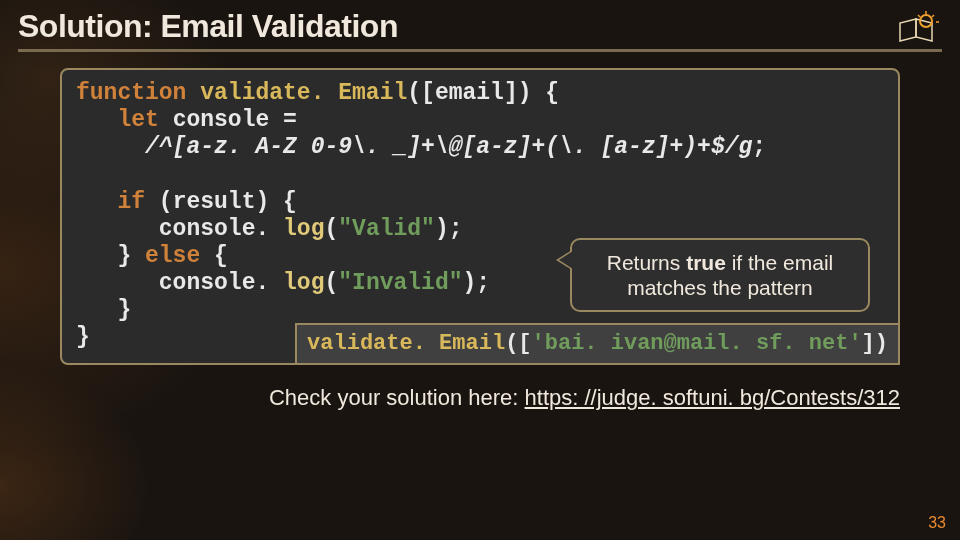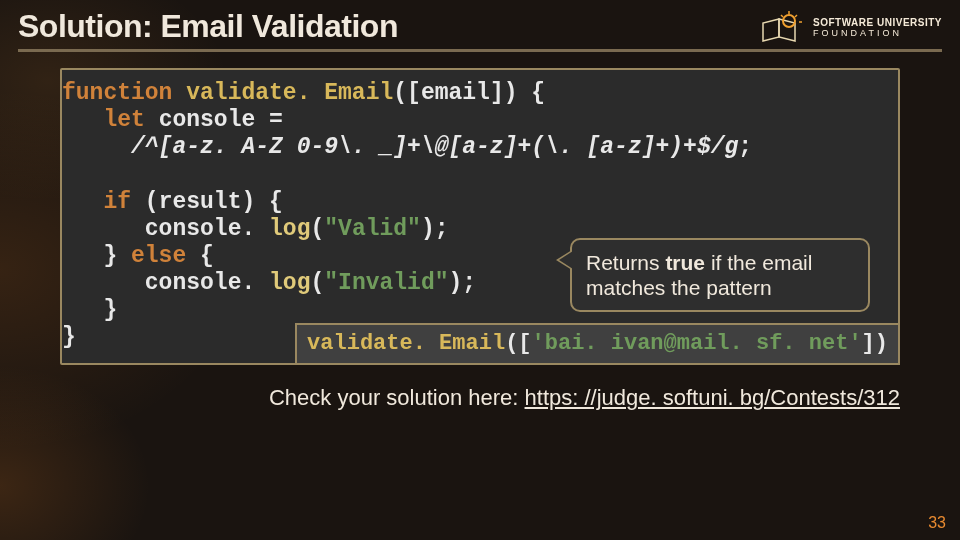--- a/index.html
+++ b/index.html
@@ -44,22 +44,22 @@
     border: none;
     border-top: 3px solid #7a6a50;
     margin: 4px 18px 0 18px;
   }
   .content {
     padding: 16px 60px 0 60px;
   }
   .codebox {
     background: #2b2b2b;
     border: 2px solid #9a8860;
-    border-radius: 2px;
-    padding: 10px 14px 12px 0;
+    border-radius: 8px;
+    padding: 10px 14px 12px 14px;
     font-family: Consolas, "Courier New", monospace;
     font-size: 23px;
     line-height: 1.18;
     color: #e8e8e8;
     font-weight: 700;
     position: relative;
   }
   .codebox .line { white-space: pre; }
   .kw { color: #d0823a; }
   .fn { color: #d8b85a; }
@@ -72,21 +72,21 @@
     top: 168px;
     width: 300px;
     padding: 10px 14px;
     background: #2e2e2e;
     border: 2px solid #9a8860;
     border-radius: 10px;
     font-family: "Segoe UI", Arial, sans-serif;
     font-size: 21px;
     font-weight: 400;
     color: #f0e8dc;
-    text-align: left;
+    text-align: center;
     line-height: 1.2;
   }
   .callout .b { font-weight: 700; }
   .callout::before {
     content: "";
     position: absolute;
     left: -16px;
     top: 10px;
     width: 0; height: 0;
     border-top: 10px solid transparent;
@@ -143,24 +143,20 @@
       <svg viewBox="0 0 44 34" width="44" height="34">
         <path d="M2 30 L18 26 L18 8 L2 12 Z" fill="none" stroke="#e8d8b0" stroke-width="1.5"></path>
         <path d="M34 30 L18 26 L18 8 L34 12 Z" fill="none" stroke="#e8d8b0" stroke-width="1.5"></path>
         <circle cx="28" cy="10" r="6" fill="none" stroke="#f0a030" stroke-width="2"></circle>
         <line x1="28" y1="0" x2="28" y2="3" stroke="#f0a030" stroke-width="1.5"></line>
         <line x1="36" y1="4" x2="34" y2="6" stroke="#f0a030" stroke-width="1.5"></line>
         <line x1="20" y1="4" x2="22" y2="6" stroke="#f0a030" stroke-width="1.5"></line>
         <line x1="38" y1="11" x2="41" y2="11" stroke="#f0a030" stroke-width="1.5"></line>
       </svg>
     </div>
-    <div class="logo-text">
-      <span class="logo-top">SOFTWARE UNIVERSITY</span>
-      <span class="logo-bottom">FOUNDATION</span>
-    </div>
   </div>
 </div>
 <hr class="hr">
 
 <div class="content">
   <div class="codebox">
     <div class="line"><span class="kw">function </span><span class="fn">validate. Email</span><span>([email]) {</span></div>
     <div class="line"><span class="kw">   let </span><span>console = </span></div>
     <div class="line"><span class="regex">     /^[a-z. A-Z 0-9\. _]+\@[a-z]+(\. [a-z]+)+$/g</span><span>;</span></div>
     <div class="line">&nbsp;</div>

